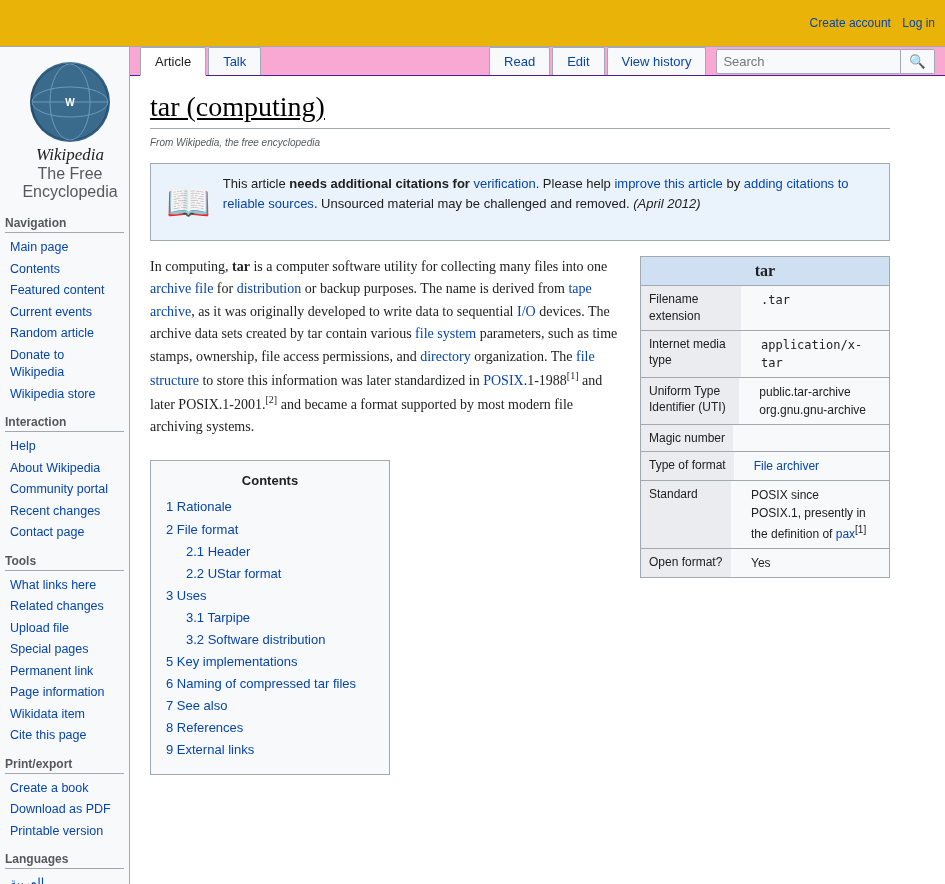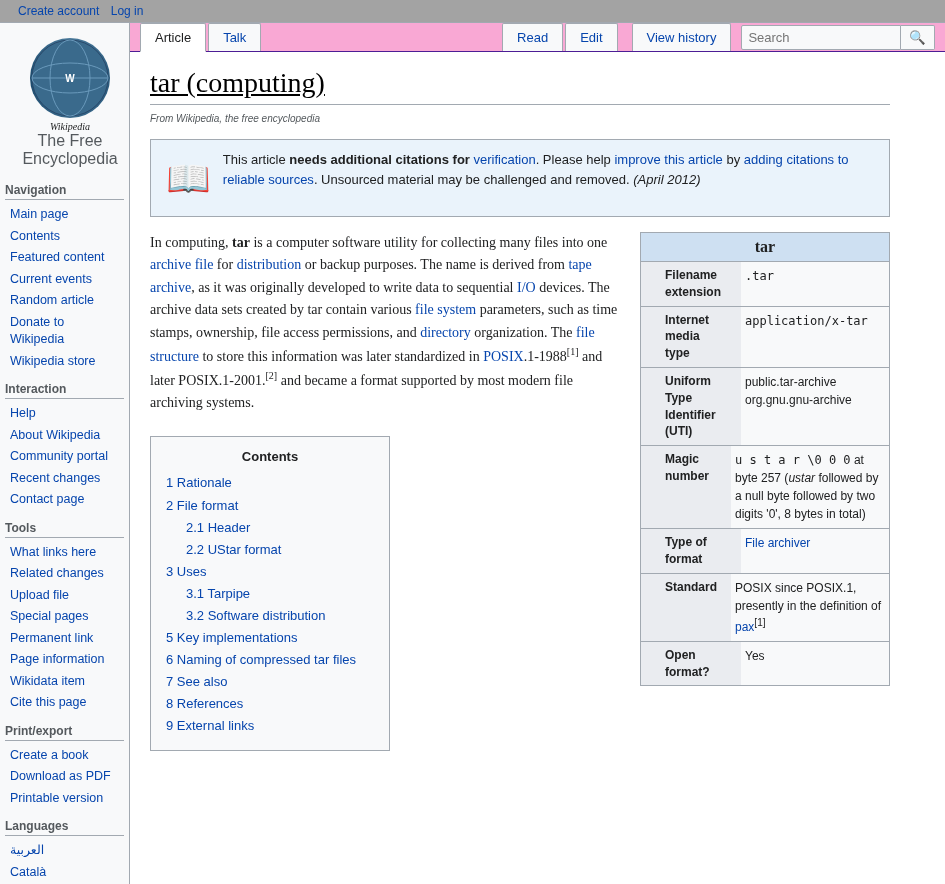--- a/index.html
+++ b/index.html
@@ -1,18 +1,18 @@
 <!DOCTYPE html>
 <html><head>
   <meta charset="utf-8">
   <style>
     * { margin: 0; padding: 0; box-sizing: border-box; }
     body { font-family: 'Linux Libertine', 'Georgia', serif; font-size: 14px; background: #f6f6f6; color: #202122; }
     
-    #top-bar { background: #a3a3a3; border-bottom: 1px solid #a2a9b1; padding: 4px 10px; text-align: left; font-size: 12px; font-family: sans-serif; }
+    #top-bar { background: #eab308; border-bottom: 1px solid #a2a9b1; padding: 16px 10px; text-align: right; font-size: 12px; font-family: sans-serif; }
     #top-bar a { color: #0645ad; text-decoration: none; margin-left: 8px; }
     
     #main-layout { display: flex; min-height: calc(100vh - 120px); }
     
     #sidebar { width: 130px; background: #f8f9fa; border-right: 1px solid #a2a9b1; padding: 10px 5px; font-family: sans-serif; font-size: 12.5px; flex-shrink: 0; }
     .sidebar-section-title { font-weight: bold; font-size: 12px; color: #54595d; margin: 10px 0 4px 0; padding-bottom: 2px; border-bottom: 1px solid #a2a9b1; }
     .sidebar-item { display: block; color: #0645ad; text-decoration: none; padding: 2px 5px; line-height: 1.4; }
     
     #content-area { flex: 1; background: #fff; }
     .tab { padding: 6px 14px; border: 1px solid #a2a9b1; border-bottom: none; margin-right: 2px; background: #f8f9fa; color: #0645ad; cursor: pointer; text-decoration: none; border-radius: 2px 2px 0 0; }
@@ -35,22 +35,22 @@
     
     .toc-box { background: #f8f9fa; border: 1px solid #a2a9b1; padding: 12px 15px; display: inline-block; margin: 10px 0 15px 0; min-width: 240px; font-family: sans-serif; font-size: 13px; }
     .toc-title { font-weight: bold; text-align: center; margin-bottom: 8px; }
     .toc-item { line-height: 1.7; }
     .toc-item a { color: #0645ad; text-decoration: none; }
     .toc-sub { padding-left: 20px; }
     
     .infobox { float: right; clear: right; margin: 0 0 15px 20px; border: 1px solid #a2a9b1; background: #f8f9fa; font-family: sans-serif; font-size: 12.5px; min-width: 230px; max-width: 250px; }
     .infobox-title { background: #cee0f2; text-align: center; padding: 5px; font-weight: bold; font-size: 16px; font-family: 'Linux Libertine', serif; }
     .infobox-row { display: flex; border-top: 1px solid #a2a9b1; }
-    .infobox-label { background: #eaecf0; padding: 5px 24px; font-weight: bold; min-width: 90px; max-width: 100px; font-size: 12px; line-height: 1.4; }
-    .infobox-value { padding: 5px 4px; line-height: 1.5; font-size: 12px; color: #202122; }
+    .infobox-label { background: #eaecf0; padding: 5px 8px; font-weight: normal; min-width: 90px; max-width: 100px; font-size: 12px; line-height: 1.4; }
+    .infobox-value { padding: 5px 20px; line-height: 1.5; font-size: 12px; color: #202122; }
     .infobox-value a { color: #0645ad; text-decoration: none; }
     .code-val { font-family: monospace; }
     #header-left { width: 130px; flex-shrink: 0; display: flex; flex-direction: column; align-items: center; padding: 5px; }
     
     
     .wiki-globe { width: 80px; height: 80px; border-radius: 50%; background: conic-gradient(#4a7a9b 0deg, #2a5a7c 90deg, #3a6a8c 180deg, #1a4a6c 270deg, #4a7a9b 360deg); display: flex; align-items: center; justify-content: center; color: #fff; font-size: 11px; font-weight: bold; text-align: center; line-height: 1.2; }
   </style>
 </head>
 <body>
 
@@ -66,21 +66,21 @@
     <div id="header-left">
       <div class="wiki-globe">
         <svg width="78" height="78" viewBox="0 0 78 78">
           <circle cx="39" cy="39" r="38" fill="#3a6a8c" stroke="#2a4a6c" stroke-width="1"></circle>
           <ellipse cx="39" cy="39" rx="20" ry="38" fill="none" stroke="#6a9abc" stroke-width="1"></ellipse>
           <ellipse cx="39" cy="39" rx="38" ry="15" fill="none" stroke="#6a9abc" stroke-width="1"></ellipse>
           <line x1="1" y1="39" x2="77" y2="39" stroke="#6a9abc" stroke-width="1"></line>
           <text x="39" y="43" text-anchor="middle" font-size="10" fill="white" font-weight="bold">W</text>
         </svg>
       </div>
-      <div style="font-family:'Linux Libertine',serif;font-size:10px;font-style:italic;text-align:left;margin-top:3px;">Wikipedia</div>
+      <div style="font-family:'Linux Libertine',serif;font-size:17px;font-style:italic;text-align:left;margin-top:3px;">Wikipedia</div>
       <div style="font-size:16px;font-family:sans-serif;color:#54595d;text-align:center;">The Free Encyclopedia</div>
     </div>
 
     <div class="sidebar-section-title">Navigation</div>
     <a class="sidebar-item">Main page</a>
     <a class="sidebar-item">Contents</a>
     <a class="sidebar-item">Featured content</a>
     <a class="sidebar-item">Current events</a>
     <a class="sidebar-item">Random article</a>
     <a class="sidebar-item">Donate to Wikipedia</a>
@@ -115,24 +115,24 @@
 
   </div>
 
   <div id="content-area">
 
     <div style="background:#f9a8d4;display:flex;align-items:center;border-bottom:1px solid #4c1d95;padding:0 10px;font-family:sans-serif;font-size:13px;">
       <a class="tab active">Article</a>
       <a class="tab">Talk</a>
       <div style="flex:1;"></div>
       <a class="tab" style="margin-right:2px;">Read</a>
-      <a class="tab" style="margin-right:14px;">Edit</a>
+      <a class="tab" style="margin-right:2px;">Edit</a>
       <a class="tab" style="margin-right:10px;">View history</a>
       <div style="display:flex;align-items:center;">
-        <input type="text" id="search-input" style="width: 160px; padding: 4px 6px; border: 1px solid rgb(162, 169, 177); font-size: 13px; border-radius: 2px 0px 0px 2px; background: rgb(248, 249, 250);" placeholder="Search">
+        <input type="text" id="search-input" style="width: 185px; padding: 4px 6px; border: 1px solid rgb(162, 169, 177); font-size: 13px; border-radius: 2px 0px 0px 2px; background: rgb(248, 249, 250);" placeholder="Search">
         <button style="padding:4px 8px;border:1px solid #a2a9b1;border-left:none;background:#f8f9fa;cursor:pointer;border-radius:0 2px 2px 0;">🔍</button>
       </div>
     </div>
 
     <div id="page-content">
       <h1 id="page-title">tar (computing)</h1>
       <div id="page-subtitle">From Wikipedia, the free encyclopedia</div>
 
       
       <div class="notice-box">
@@ -152,23 +152,20 @@
         <div class="infobox-row">
           <div class="infobox-label">Internet media type</div>
           <div class="infobox-value code-val">application/x-tar</div>
         </div>
         <div class="infobox-row">
           <div class="infobox-label">Uniform Type Identifier (UTI)</div>
           <div class="infobox-value">public.tar-archive org.gnu.gnu-archive</div>
         </div>
         <div class="infobox-row">
           <div class="infobox-label">Magic number</div>
-          <div class="infobox-value">
-            <span style="font-family:monospace;">u s t a r \0 0 0</span> at byte 257 (<span style="font-style:italic;">ustar</span> followed by a null byte followed by two digits '0', 8 bytes in total)
-          </div>
         </div>
         <div class="infobox-row">
           <div class="infobox-label">Type of format</div>
           <div class="infobox-value"><a>File archiver</a></div>
         </div>
         <div class="infobox-row">
           <div class="infobox-label">Standard</div>
           <div class="infobox-value">POSIX since POSIX.1, presently in the definition of <a>pax</a><sup>[1]</sup></div>
         </div>
         <div class="infobox-row">

